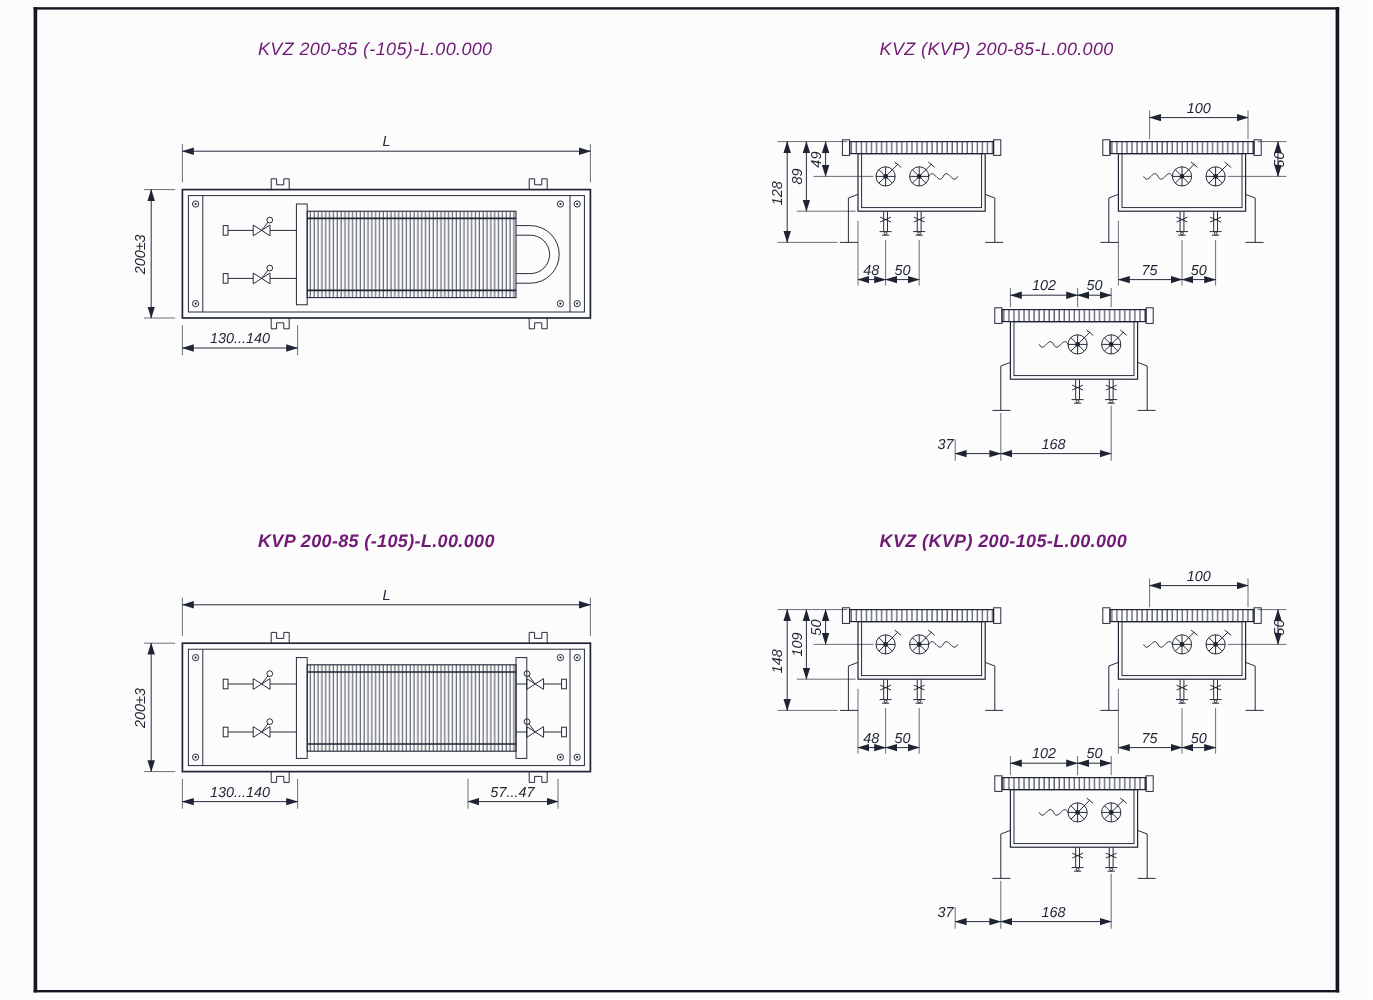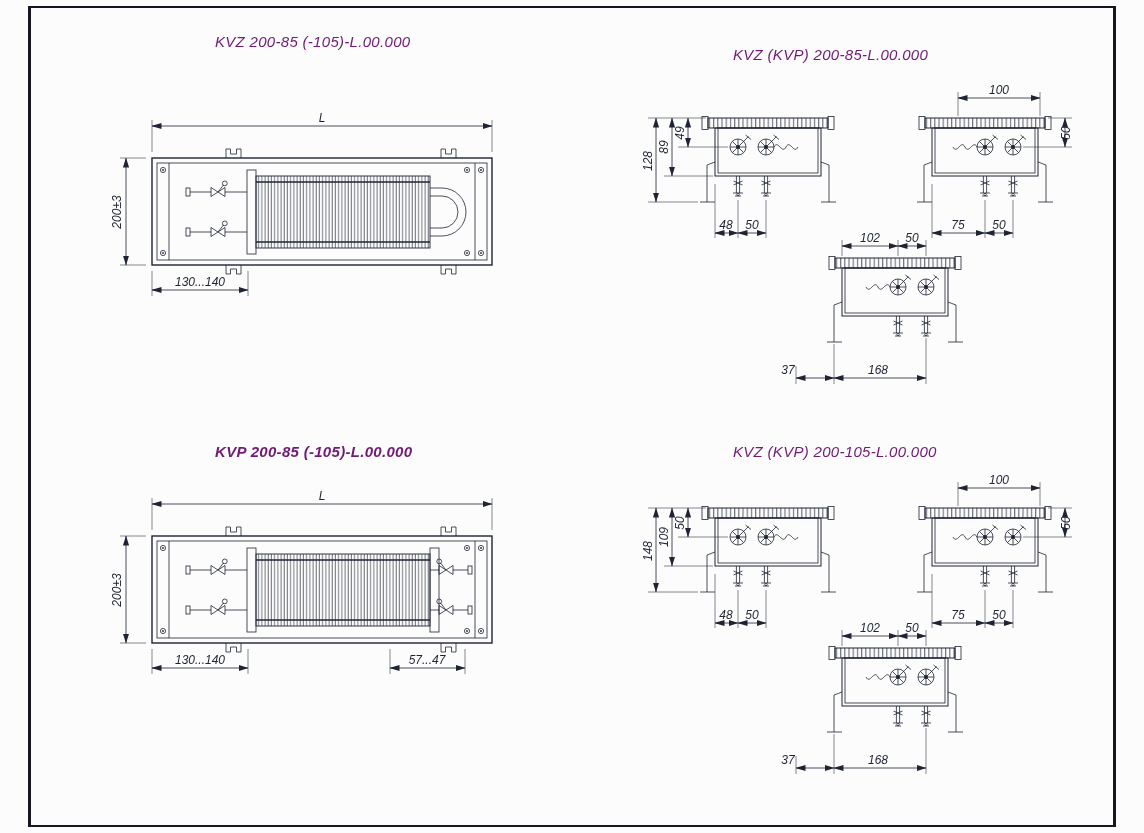--- a/index.html
+++ b/index.html
@@ -32,23 +32,23 @@
 <body>
 
 <div class="sheet">
 
   <div class="border-v" style="left:28px; top:6px; height:821px;"></div>
   <div class="border-v" style="left:1113px; top:6px; height:821px;"></div>
   <div class="border-h" style="left:28px; top:6px; width:1088px;"></div>
   <div class="border-h" style="left:28px; top:825px; width:1088px;"></div>
 
   <div class="qtitle" style="left:215px; top:33px;">KVZ 200-85 (-105)-L.00.000</div>
-  <div class="qtitle" style="left:733px; top:46px;font-style:italic;">KVZ (KVP) 200-85-L.00.000</div>
+  <div class="qtitle" style="left:733px; top:33px;font-style:italic;">KVZ (KVP) 200-85-L.00.000</div>
   <div class="qtitle" style="left:215px; top:443px;font-weight:bold;">KVP 200-85 (-105)-L.00.000</div>
-  <div class="qtitle" style="left:733px; top:443px;">KVZ (KVP) 200-105-L.00.000</div>
+  <div class="qtitle" style="left:733px; top:443px;font-weight:bold;">KVZ (KVP) 200-105-L.00.000</div>
 
   <svg width="0" height="0" style="position:absolute" aria-hidden="true">
     <defs>
       <pattern id="coilhatch" width="3.2" height="8" patternUnits="userSpaceOnUse">
         <line x1="1" y1="0" x2="1" y2="8" stroke="#1e2433" stroke-width="0.7"></line>
       </pattern>
       <pattern id="gh" width="4.2" height="10" patternUnits="userSpaceOnUse">
         <line x1="1.5" y1="0" x2="1.5" y2="10" stroke="#1e2433" stroke-width="0.8"></line>
       </pattern>
       <marker id="ah" viewBox="0 0 10 8" refX="9.5" refY="4" markerWidth="10" markerHeight="8" markerUnits="userSpaceOnUse" orient="auto-start-reverse">

